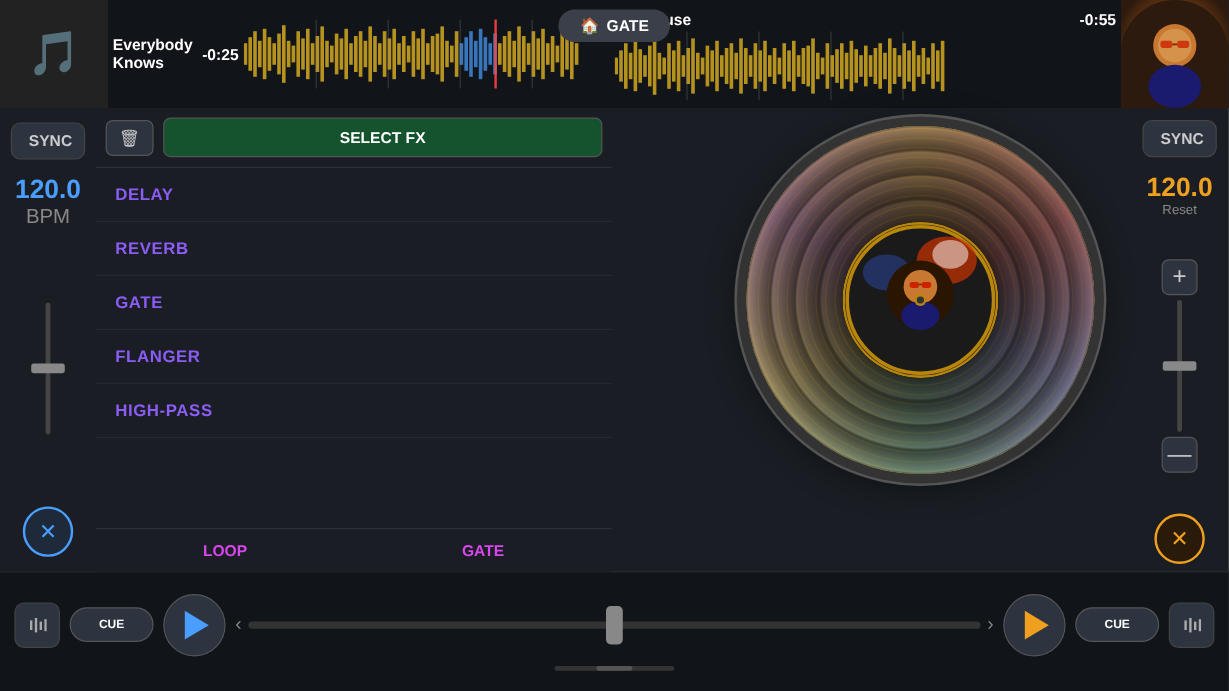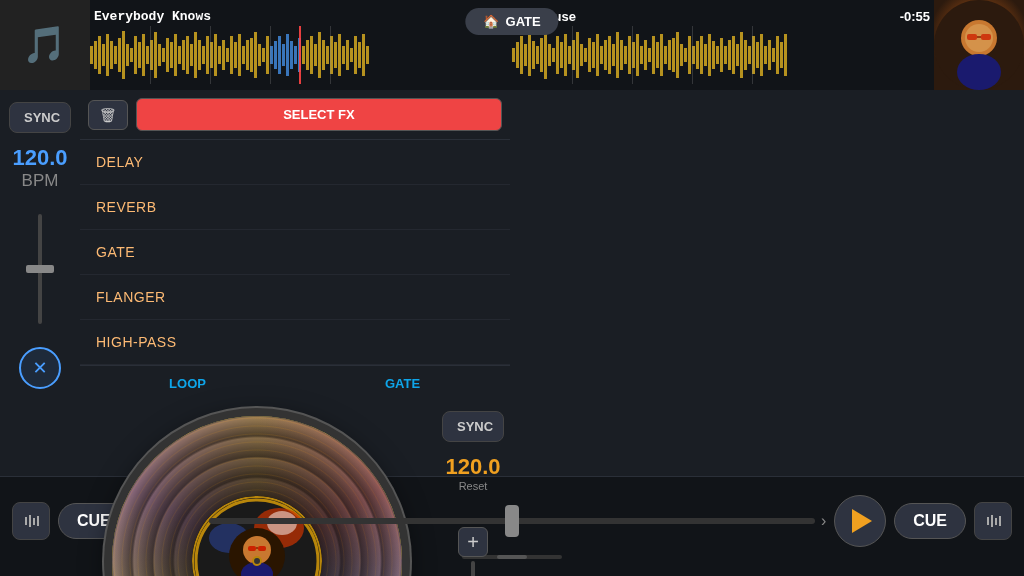--- a/index.html
+++ b/index.html
@@ -87,21 +87,20 @@
       display: flex;
       align-items: center;
       gap: 6px;
       z-index: 10;
     }
 
     
     .main-area {
       display: flex;
       height: 386px;
-      flex-direction: column;
     }
 
     
     .left-panel {
       width: 510px;
       display: flex;
       background: #1a1e24;
     }
 
     .left-controls {
@@ -204,60 +203,60 @@
       border: 1px solid #555;
       border-radius: 6px;
       color: #ccc;
       font-size: 14px;
       padding: 6px 10px;
       cursor: pointer;
     }
 
     .select-fx-btn {
       flex: 1;
-      background: #ef4444;
+      background: #14532d;
       border: 1px solid #555;
       border-radius: 6px;
       color: #fff;
       font-size: 13px;
       font-weight: 600;
       padding: 8px;
       cursor: pointer;
       text-align: center;
     }
 
     .fx-list {
       flex: 1;
       overflow-y: auto;
     }
 
     .fx-item {
       padding: 14px 16px;
       font-size: 14px;
-      font-weight: 400;
-      color: #fdba74;
+      font-weight: 700;
+      color: #8b5cf6;
       border-bottom: 1px solid #242830;
       cursor: pointer;
       letter-spacing: 0.5px;
     }
 
     
     .tabs-row {
       display: flex;
       border-top: 1px solid #2a2f38;
       background: #1a1e24;
     }
     .tab-item {
       flex: 1;
       padding: 10px;
       text-align: center;
       font-size: 13px;
       font-weight: 600;
       cursor: pointer;
-      color: #0ea5e9;
+      color: #d946ef;
       position: relative;
     }
     .tab-item.active {
       color: #4a9eff;
     }
     .tab-item.active::after {
       content: '';
       display: block;
       width: 6px;
       height: 6px;
@@ -486,21 +485,21 @@
       cursor: pointer;
       color: #aaa;
       font-size: 14px;
     }
 
     .cue-btn {
       background: #2e3340;
       border: 1px solid #555;
       border-radius: 22px;
       color: #fff;
-      font-size: 16px;
+      font-size: 10px;
       font-weight: 700;
       padding: 8px 18px;
       cursor: pointer;
       min-width: 70px;
       text-align: center;
     }
 
     .play-btn-left {
       width: 52px;
       height: 52px;
@@ -602,23 +601,21 @@
     .waveform-left, .waveform-right {
       width: 100%;
       height: 58px;
       position: relative;
       overflow: hidden;
     }
 
     .header-track-section {
       flex: 1;
       display: flex;
-      flex-direction: column;
       overflow: hidden;
-      font-family: Liberation Mono, monospace;
     }
 
     .header-track-section-right {
       flex: 1;
       display: flex;
       flex-direction: column;
       overflow: hidden;
     }
 
     .fader-track-right {

